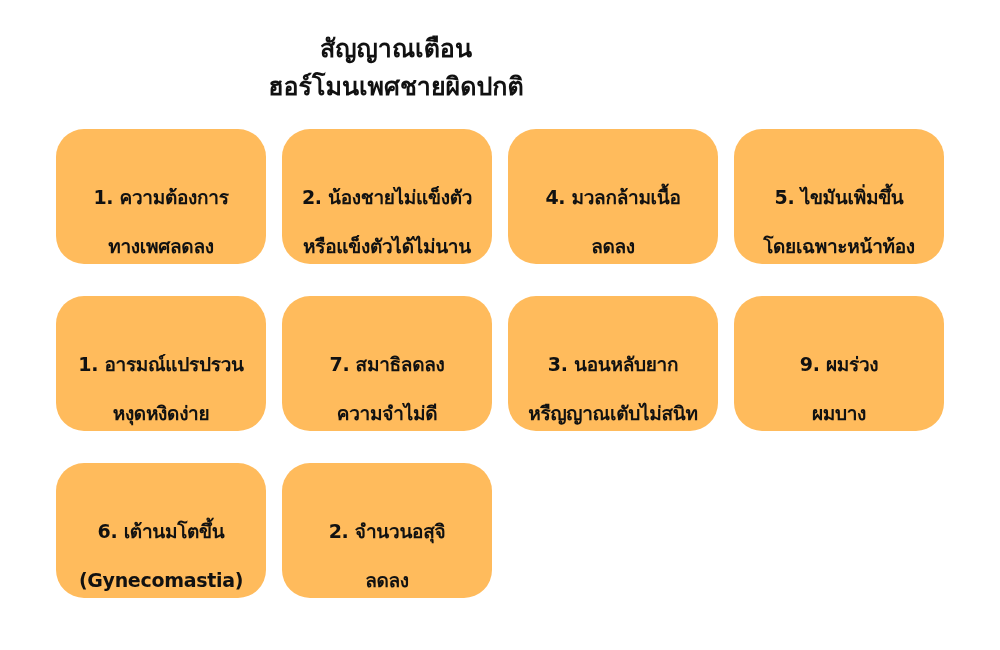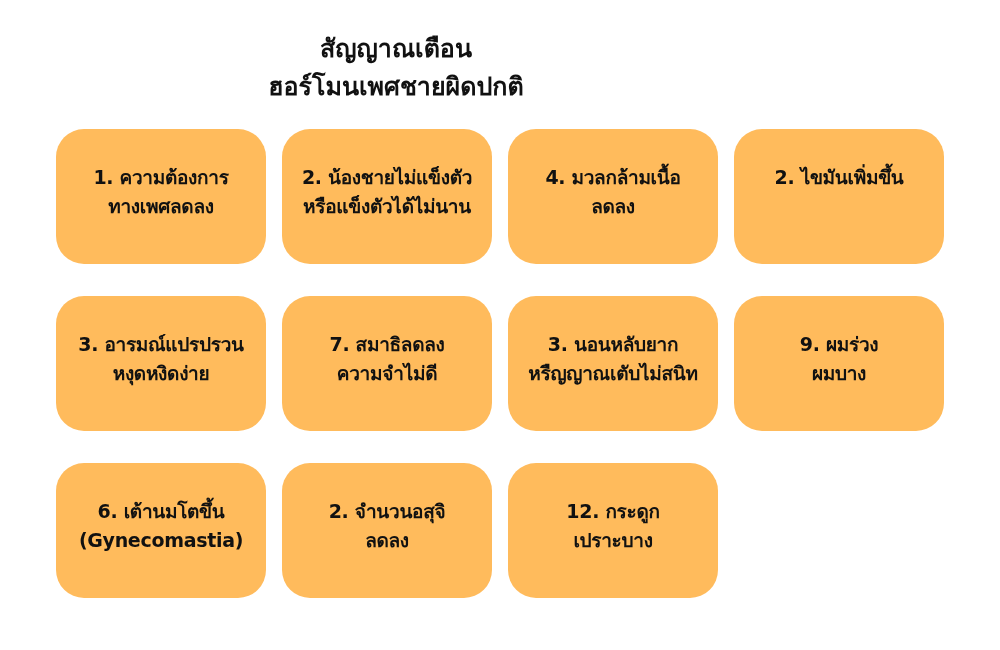--- a/index.html
+++ b/index.html
@@ -19,21 +19,21 @@
     grid-template-rows: repeat(3, 135px);
     column-gap: 16px; row-gap: 32px;
   }
   .card {
     background: #FFBB5C; border-radius: 28px;
     display: flex; flex-direction: column; align-items: center;
     padding-top: 34px; box-sizing: border-box;
     font-weight: bold; font-size: 19px; line-height: 29px; text-align: center;
     letter-spacing: -0.3px;
   }
-  .card span { display: block; white-space: nowrap; }
+  .card span { display: block; white-space: nowrap; margin-top: 20px; }
 </style>
 </head>
 <body>
 
 <div class="title">
   <div>สัญญาณเตือน</div>
   <div>ฮอร์โมนเพศชายผิดปกติ</div>
 </div>
 
 <div class="grid">
@@ -43,24 +43,25 @@
   </div>
   <div class="card">
     <span>2. น้องชายไม่แข็งตัว</span>
     <span>หรือแข็งตัวได้ไม่นาน</span>
   </div>
   <div class="card">
     <span>4. มวลกล้ามเนื้อ</span>
     <span>ลดลง</span>
   </div>
   <div class="card">
-    <span>2. ไขมันเพิ่มขึ้น</span>
+    <span>5. ไขมันเพิ่มขึ้น</span>
+    <span>โดยเฉพาะหน้าท้อง</span>
   </div>
   <div class="card">
-    <span>3. อารมณ์แปรปรวน</span>
+    <span>1. อารมณ์แปรปรวน</span>
     <span>หงุดหงิดง่าย</span>
   </div>
   <div class="card">
     <span>7. สมาธิลดลง</span>
     <span>ความจำไม่ดี</span>
   </div>
   <div class="card">
     <span>3. นอนหลับยาก</span>
     <span>หรืญญาณเตับไม่สนิท</span>
   </div>
@@ -69,17 +70,13 @@
     <span>ผมบาง</span>
   </div>
   <div class="card">
     <span>6. เต้านมโตขึ้น</span>
     <span>(Gynecomastia)</span>
   </div>
   <div class="card">
     <span>2. จำนวนอสุจิ</span>
     <span>ลดลง</span>
   </div>
-  <div class="card">
-    <span>12. กระดูก</span>
-    <span>เปราะบาง</span>
-  </div>
 </div>
 
 </body></html>

